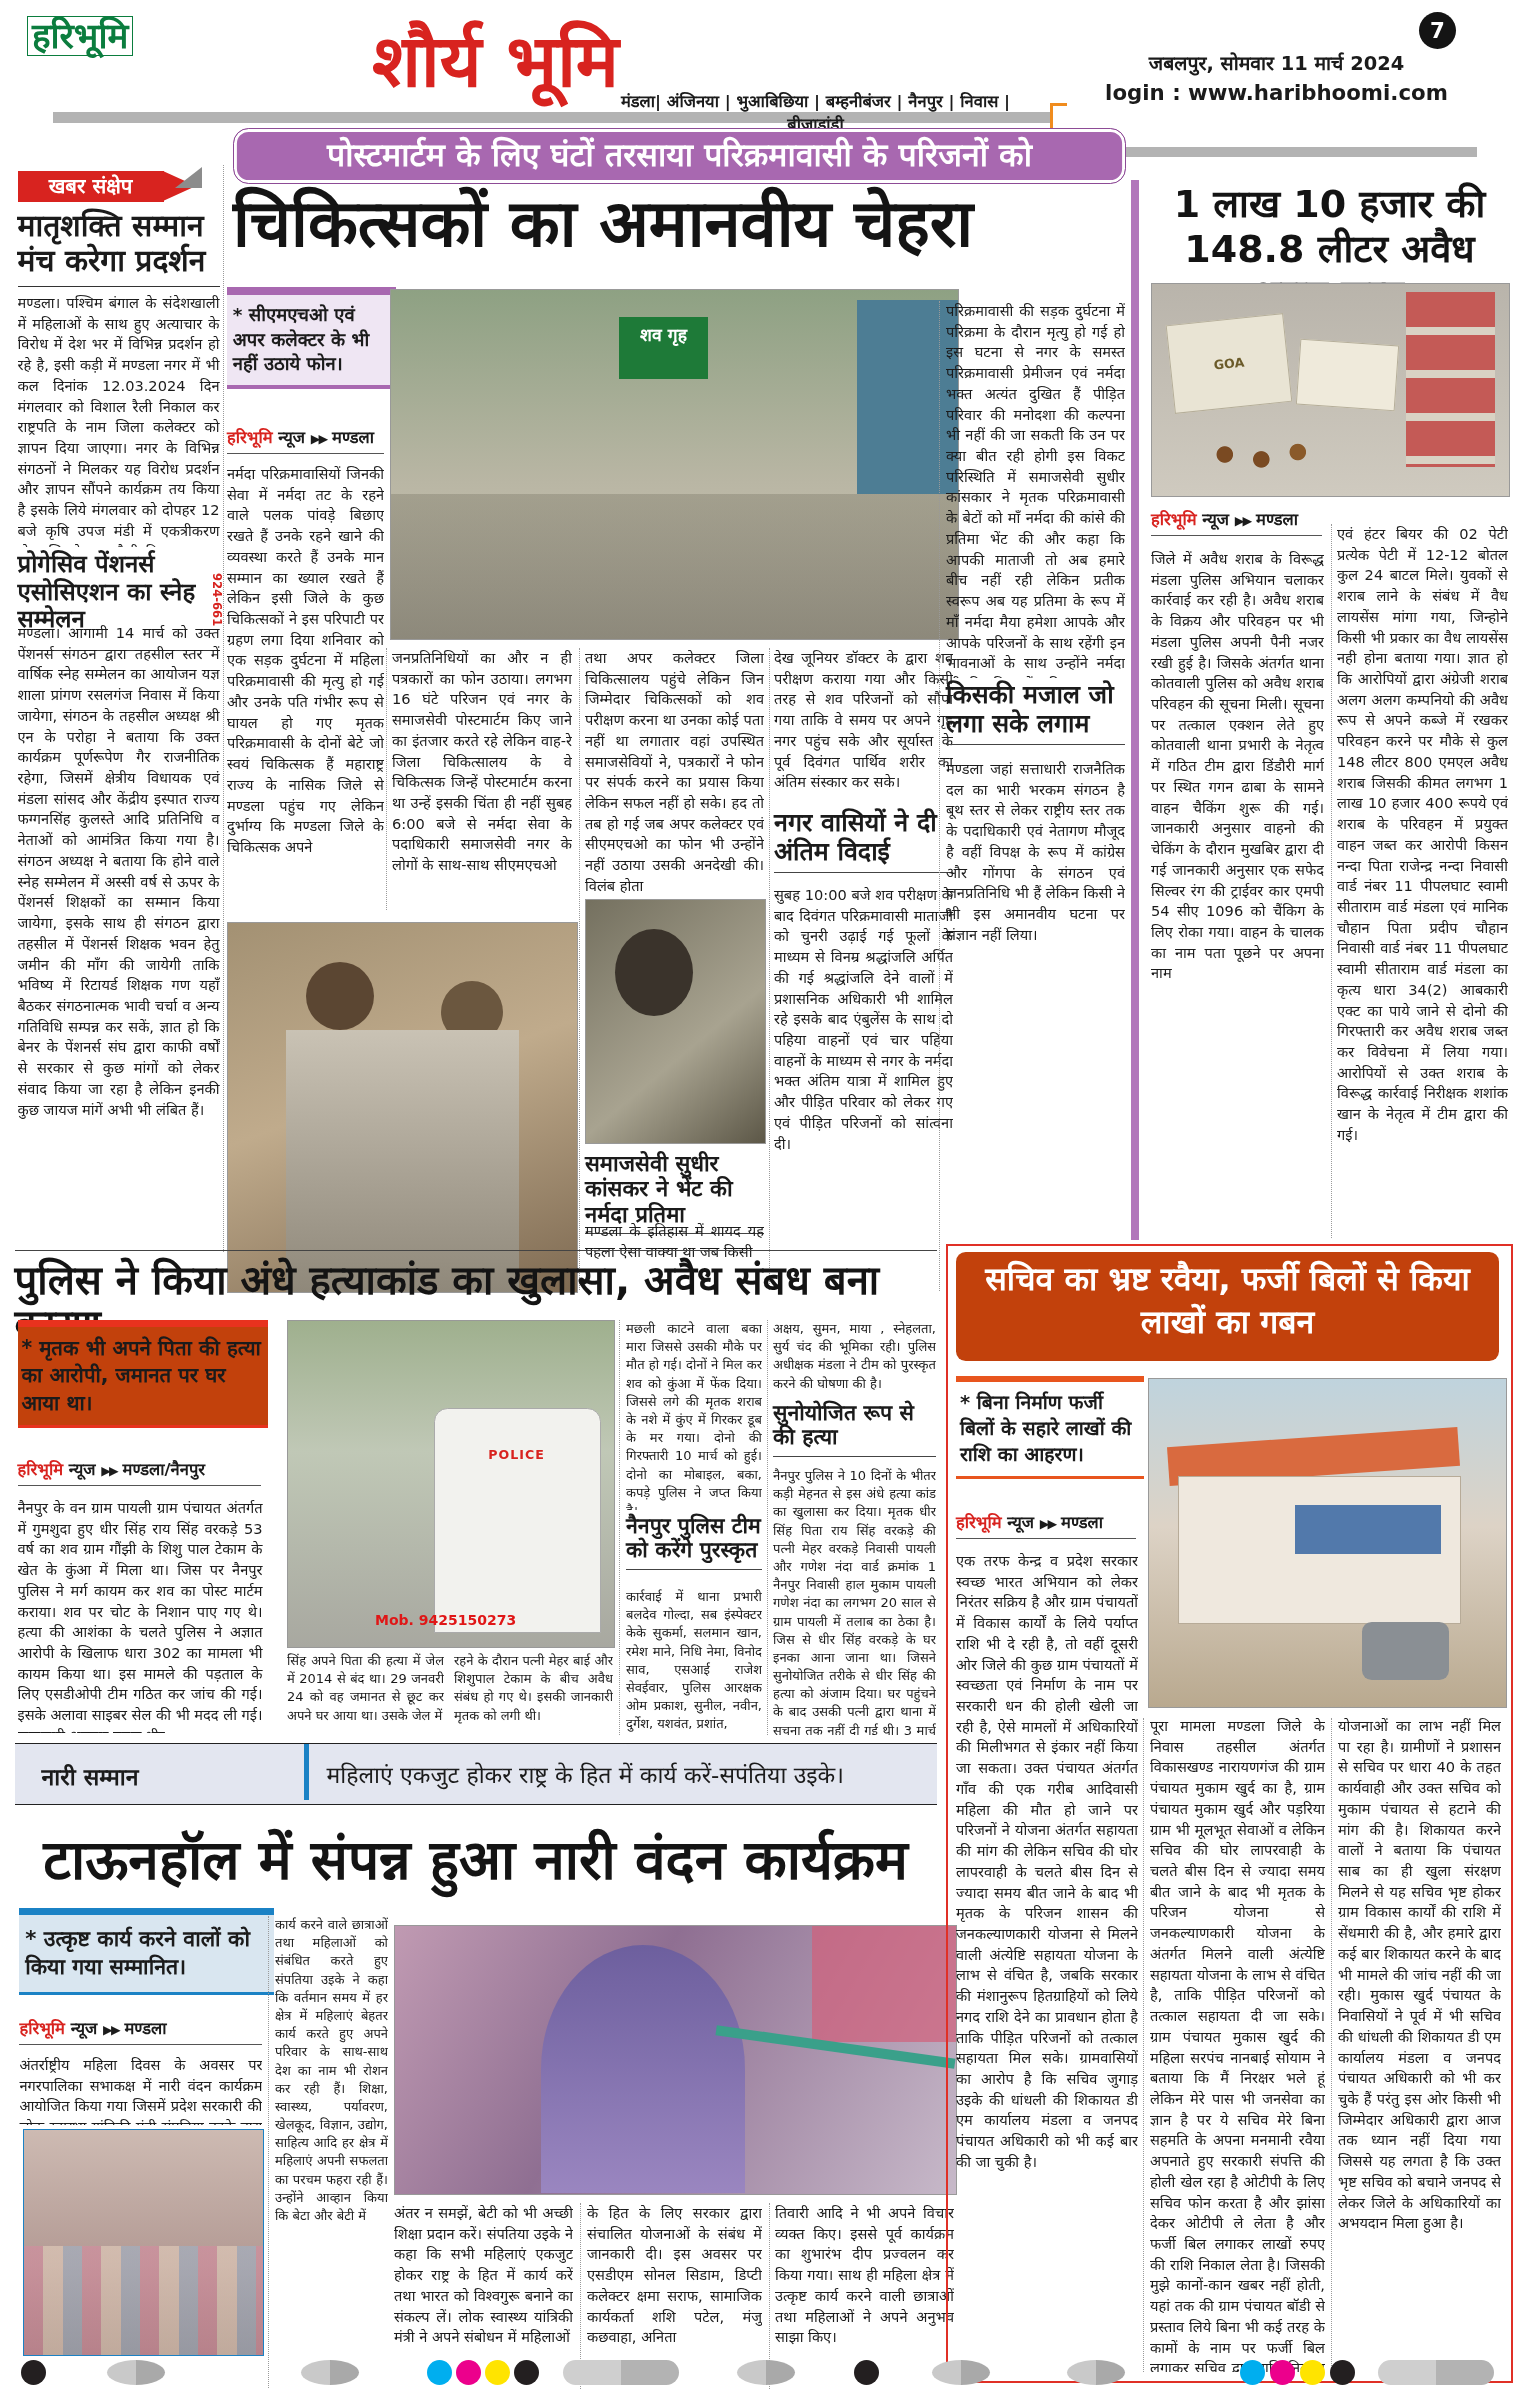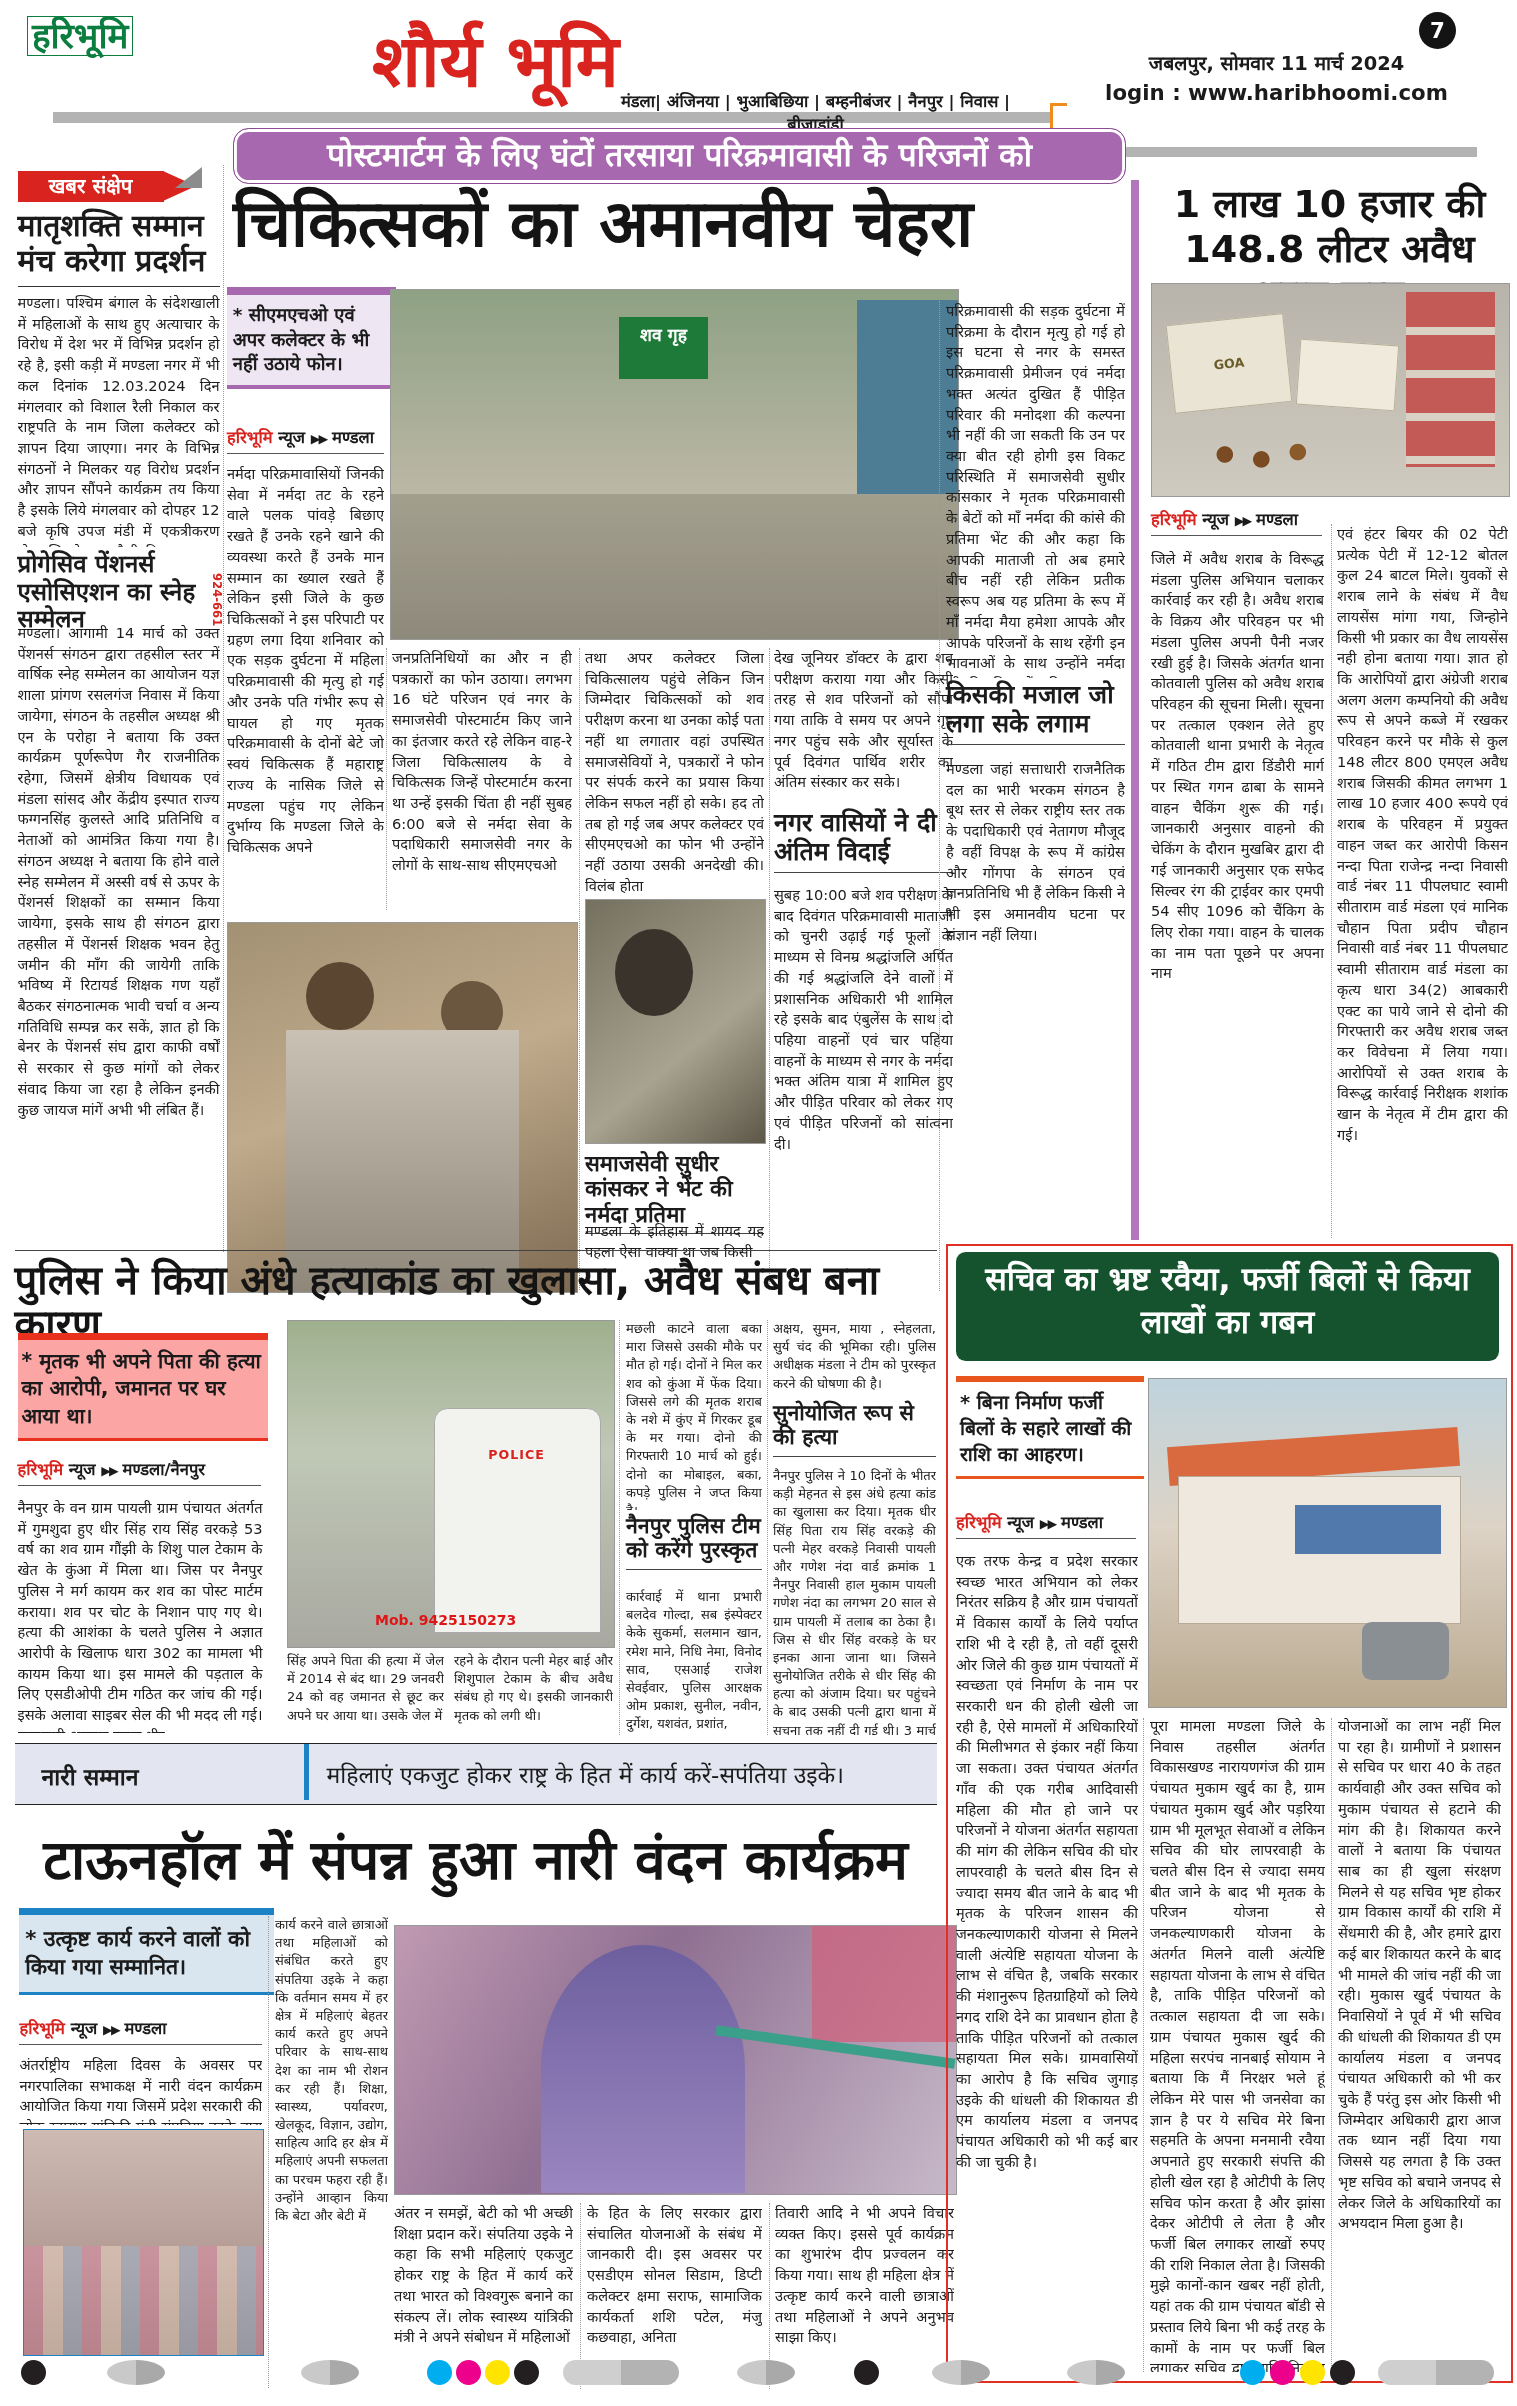--- a/index.html
+++ b/index.html
@@ -110,21 +110,21 @@
     <span class="arr">▶▶</span>
     <span>मण्डला</span>
   </div>
   <div class="abs body-txt" style="left:1151px;top:549px;width:173px;height:689px;">जिले में अवैध शराब के विरूद्ध मंडला पुलिस अभियान चलाकर कार्रवाई कर रही है। अवैध शराब के विक्रय और परिवहन पर भी मंडला पुलिस अपनी पैनी नजर रखी हुई है। जिसके अंतर्गत थाना कोतवाली पुलिस को अवैध शराब परिवहन की सूचना मिली। सूचना पर तत्काल एक्शन लेते हुए कोतवाली थाना प्रभारी के नेतृत्व में गठित टीम द्वारा डिंडौरी मार्ग पर स्थित गगन ढाबा के सामने वाहन चैकिंग शुरू की गई। जानकारी अनुसार वाहनो की चेकिंग के दौरान मुखबिर द्वारा दी गई जानकारी अनुसार एक सफेद सिल्वर रंग की ट्राईवर कार एमपी 54 सीए 1096 को चैंकिग के लिए रोका गया। वाहन के चालक का नाम पता पूछने पर अपना नाम</div>
   <div class="abs vsep" style="left:1331px;top:524px;height:714px;"></div>
   <div class="abs body-txt" style="left:1337px;top:524px;width:171px;height:714px;">एवं हंटर बियर की 02 पेटी प्रत्येक पेटी में 12-12 बोतल कुल 24 बाटल मिले। युवकों से शराब लाने के संबंध में वैध लायसेंस मांगा गया, जिन्होने किसी भी प्रकार का वैध लायसेंस नही होना बताया गया। ज्ञात हो कि आरोपियों द्वारा अंग्रेजी शराब अलग अलग कम्पनियो की अवैध रूप से अपने कब्जे में रखकर परिवहन करने पर मौके से कुल 148 लीटर 800 एमएल अवैध शराब जिसकी कीमत लगभग 1 लाख 10 हजार 400 रूपये एवं शराब के परिवहन में प्रयुक्त वाहन जब्त कर आरोपी किसन नन्दा पिता राजेन्द्र नन्दा निवासी वार्ड नंबर 11 पीपलघाट स्वामी सीताराम वार्ड मंडला एवं मानिक चौहान पिता प्रदीप चौहान निवासी वार्ड नंबर 11 पीपलघाट स्वामी सीताराम वार्ड मंडला का कृत्य धारा 34(2) आबकारी एक्ट का पाये जाने से दोनो की गिरफ्तारी कर अवैध शराब जब्त कर विवेचना में लिया गया। आरोपियों से उक्त शराब के विरूद्ध कार्रवाई निरीक्षक शशांक खान के नेतृत्व में टीम द्वारा की गई।</div>
 
   <div class="abs" style="left:14.6px;top:1250px;width:922px;border-top:1.9px solid #444;"></div>
   <div class="abs" style="left:14.6px;top:1258px;width:922px;font-size:40px;font-weight:bold;color:#141414;line-height:1.1;">पुलिस ने किया अंधे हत्याकांड का खुलासा, अवैध संबध बना कारण</div>
 
-  <div class="abs" style="left:17.5px;top:1320px;width:243px;border-top:7.8px solid #e8321e;border-bottom:3.9px solid #e8321e;background:#fca5a5;padding:7.8px 3.9px;margin-top:13px;">
+  <div class="abs" style="left:17.5px;top:1320px;width:243px;border-top:7.8px solid #e8321e;border-bottom:3.9px solid #e8321e;background:#c2410c;padding:7.8px 3.9px;">
     <div class="hl-box" style="font-size:20.4px;">* मृतक भी अपने पिता की हत्या का आरोपी, जमानत पर घर आया था।</div>
   </div>
   <div class="abs byline" style="left:17.5px;top:1457px;width:243px;">
     <span class="brand">हरिभूमि</span>
     <span>न्यूज</span>
     <span class="arr">▶▶</span>
     <span>मण्डला/नैनपुर</span>
   </div>
   <div class="abs body-txt" style="left:17.5px;top:1498px;width:245px;height:235px;">नैनपुर के वन ग्राम पायली ग्राम पंचायत अंतर्गत में गुमशुदा हुए धीर सिंह राय सिंह वरकड़े 53 वर्ष का शव ग्राम गौंझी के शिशु पाल टेकाम के खेत के कुंआ में मिला था। जिस पर नैनपुर पुलिस ने मर्ग कायम कर शव का पोस्ट मार्टम कराया। शव पर चोट के निशान पाए गए थे। हत्या की आशंका के चलते पुलिस ने अज्ञात आरोपी के खिलाफ धारा 302 का मामला भी कायम किया था। इस मामले की पड़ताल के लिए एसडीओपी टीम गठित कर जांच की गई। इसके अलावा साइबर सेल की भी मदद ली गई। जानकारी अनुसार मृतक धीर</div>
 
@@ -176,21 +176,21 @@
     <div class="abs" style="left:320px;top:116px;width:241px;height:9.7px;background:#3aa08a;transform:rotate(8deg);"></div>
   </div>
 
   <div class="abs body-txt" style="left:394px;top:2203px;width:179px;height:186px;">अंतर न समझें, बेटी को भी अच्छी शिक्षा प्रदान करें। संपतिया उइके ने कहा कि सभी महिलाएं एकजुट होकर राष्ट्र के हित में कार्य करें तथा भारत को विश्वगुरू बनाने का संकल्प लें। लोक स्वास्थ्य यांत्रिकी मंत्री ने अपने संबोधन में महिलाओं</div>
   <div class="abs vsep" style="left:580px;top:2203px;height:186px;"></div>
   <div class="abs body-txt" style="left:587px;top:2203px;width:175px;height:186px;">के हित के लिए सरकार द्वारा संचालित योजनाओं के संबंध में जानकारी दी। इस अवसर पर एसडीएम सोनल सिडाम, डिप्टी कलेक्टर क्षमा सराफ, सामाजिक कार्यकर्ता शशि पटेल, मंजु कछवाहा, अनिता</div>
   <div class="abs vsep" style="left:769px;top:2203px;height:186px;"></div>
   <div class="abs body-txt" style="left:775px;top:2203px;width:179px;height:186px;">तिवारी आदि ने भी अपने विचार व्यक्त किए। इससे पूर्व कार्यक्रम का शुभारंभ दीप प्रज्वलन कर किया गया। साथ ही महिला क्षेत्र में उत्कृष्ट कार्य करने वाली छात्राओं तथा महिलाओं ने अपने अनुभव साझा किए।</div>
 
   <div class="abs" style="left:946px;top:1244px;width:563px;height:1135px;border:2.9px solid #e03026;"></div>
-  <div class="abs" style="left:956px;top:1252px;width:543px;height:109px;background:#14532d;border-radius:9.7px;color:#fff;text-align:center;font-size:32px;font-weight:bold;line-height:1.35;padding-top:5.8px;box-sizing:border-box;">सचिव का भ्रष्ट रवैया, फर्जी बिलों से किया लाखों का गबन</div>
+  <div class="abs" style="left:956px;top:1252px;width:543px;height:109px;background:#c2410c;border-radius:9.7px;color:#fff;text-align:center;font-size:32px;font-weight:bold;line-height:1.35;padding-top:5.8px;box-sizing:border-box;">सचिव का भ्रष्ट रवैया, फर्जी बिलों से किया लाखों का गबन</div>
 
   <div class="abs" style="left:956px;top:1376px;width:180px;border-top:6.8px solid #e8551e;border-bottom:3.9px solid #e8551e;background:#fff;padding:7.8px 3.9px;">
     <div class="hl-box" style="font-size:19.4px;">* बिना निर्माण फर्जी बिलों के सहारे लाखों की राशि का आहरण।</div>
   </div>
   <div class="abs byline" style="left:956px;top:1510px;width:180px;">
     <span class="brand">हरिभूमि</span>
     <span>न्यूज</span>
     <span class="arr">▶▶</span>
     <span>मण्डला</span>
   </div>

